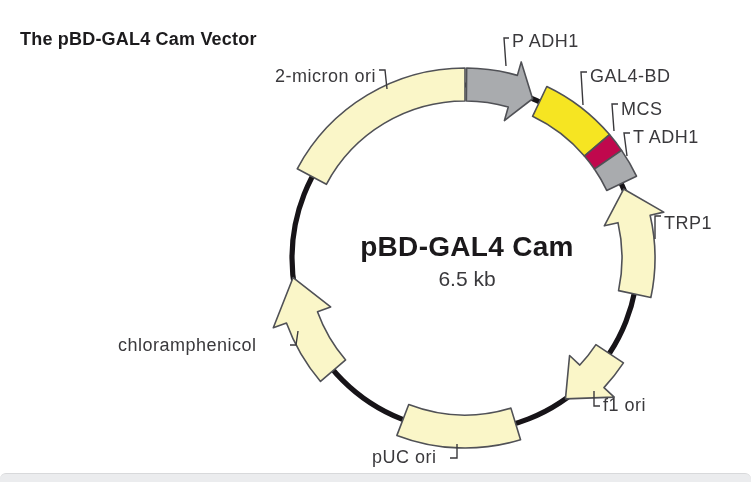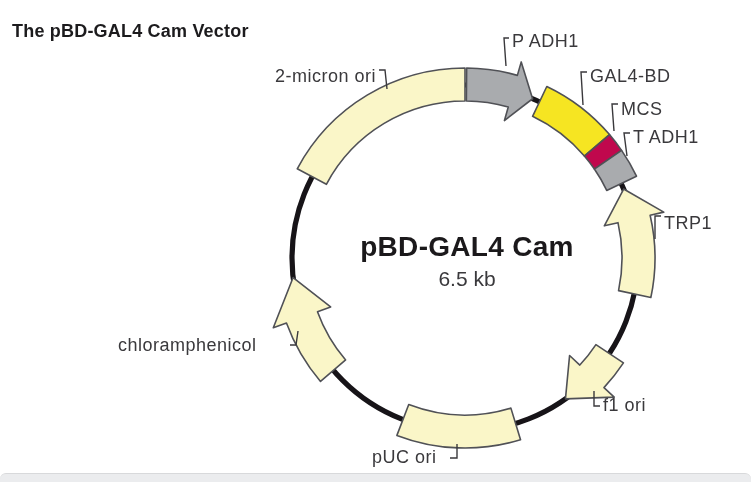--- a/index.html
+++ b/index.html
@@ -6,21 +6,21 @@
   .stage{
     position:relative;
     width:751px;height:482px;
     background:#ffffff;
     overflow:hidden;
     font-family:"Liberation Sans", sans-serif;
   }
   .doc-title{
     position:absolute;
     left:8px;top:17px;
-    margin:4px;
+    margin:12px;
     font-size:18px;
     font-weight:700;
     letter-spacing:0.2px;
     color:#1c1b1d;
   }
   svg.map{position:absolute;left:0;top:0;}
   .seg-label{
     font-family:"Liberation Sans", sans-serif;
     font-size:18px;
     letter-spacing:0.5px;

